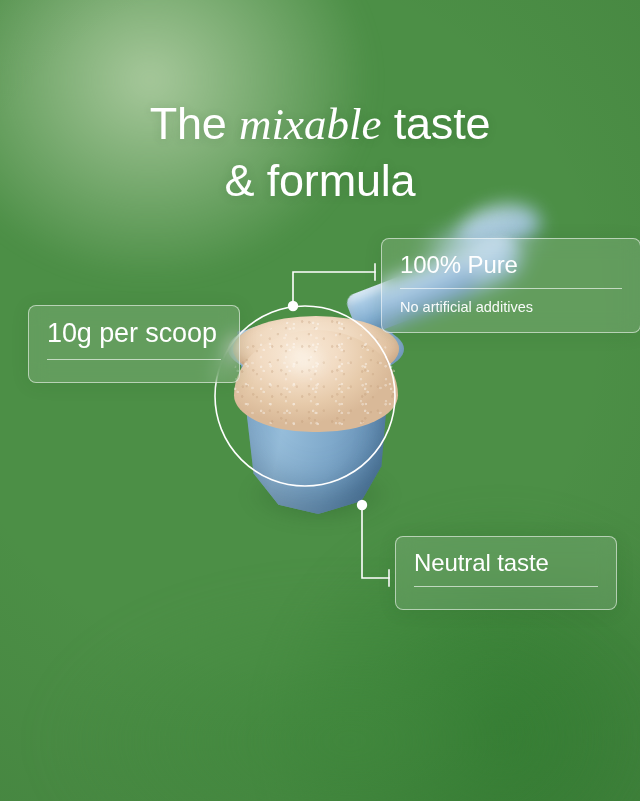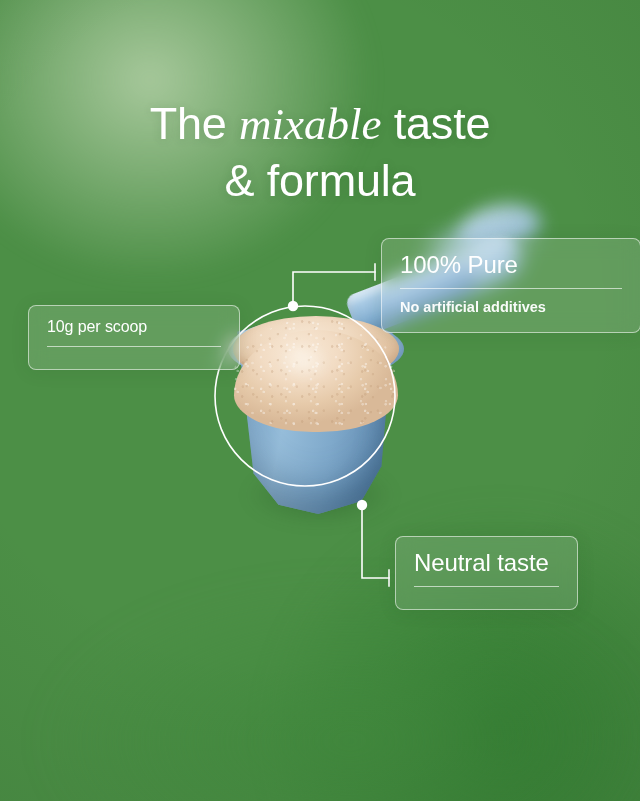--- a/index.html
+++ b/index.html
@@ -208,42 +208,42 @@
     border:1px solid rgba(255,255,255,.55);
     border-radius:8px;
     background:rgba(255,255,255,.13);
     -webkit-backdrop-filter:blur(9px);
     backdrop-filter:blur(9px);
     padding:12px 18px 14px 18px;
     color:#ffffff;
     box-shadow:0 2px 18px rgba(30,70,30,.10);
   }
   .card-title {
-    font-size:16px;
+    font-size:27px;
     font-weight:400;
     line-height:1.18;
     letter-spacing:-0.1px;
     color:#ffffff;
     white-space:nowrap;
   }
   .card-rule {
     height:1px;
     background:rgba(255,255,255,.62);
     margin:9px 0 8px 0;
   }
   .card-sub {
     font-size:14.5px;
     line-height:1.42;
-    font-weight:700;
+    font-weight:400;
     color:rgba(255,255,255,.96);
   }
 
   #card-pure   { left:381px; top:238px;  width:260px; }
   #card-scoop  { left:28px;  top:305px;  width:212px; }
-  #card-taste  { left:395px; top:536px;  width:183px; }
+  #card-taste  { left:395px; top:536px;  width:222px; }
 
   #card-pure .card-title { font-size:24px; }
   #card-taste .card-title { font-size:24px; }
 </style>
 </head>
 <body>
 
 <div class="stage">
 
   <div class="bg-base"></div>

